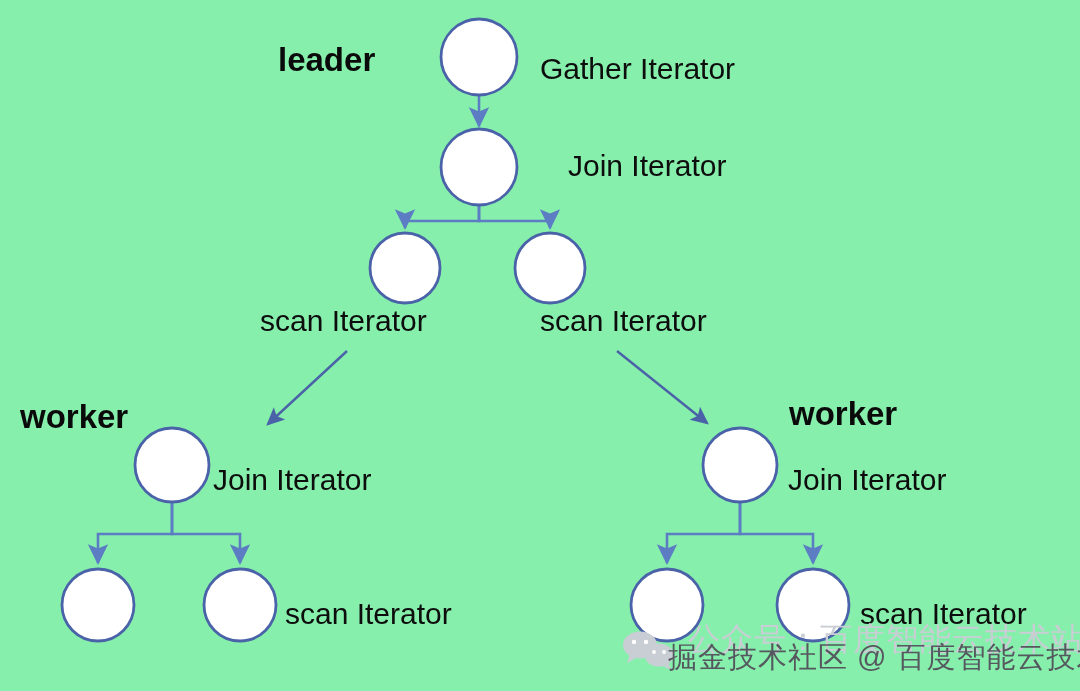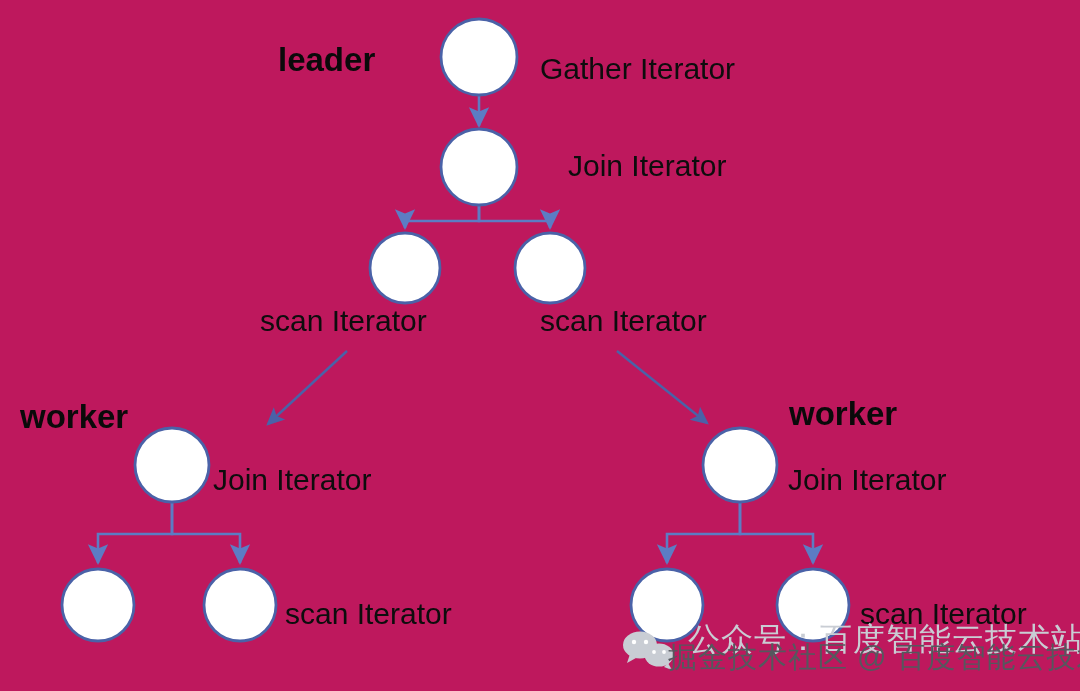--- a/index.html
+++ b/index.html
@@ -8,21 +8,21 @@
     padding: 0;
     background: #ffffff;
   }
   body {
     font-family: "Liberation Sans", sans-serif;
   }
   #canvas {
     position: relative;
     width: 1080px;
     height: 691px;
-    background: #be185d;
+    background: #86efac;
     overflow: hidden;
   }
   #diagram-svg {
     position: absolute;
     top: 0;
     left: 0;
     width: 1080px;
     height: 691px;
     display: block;
   }

